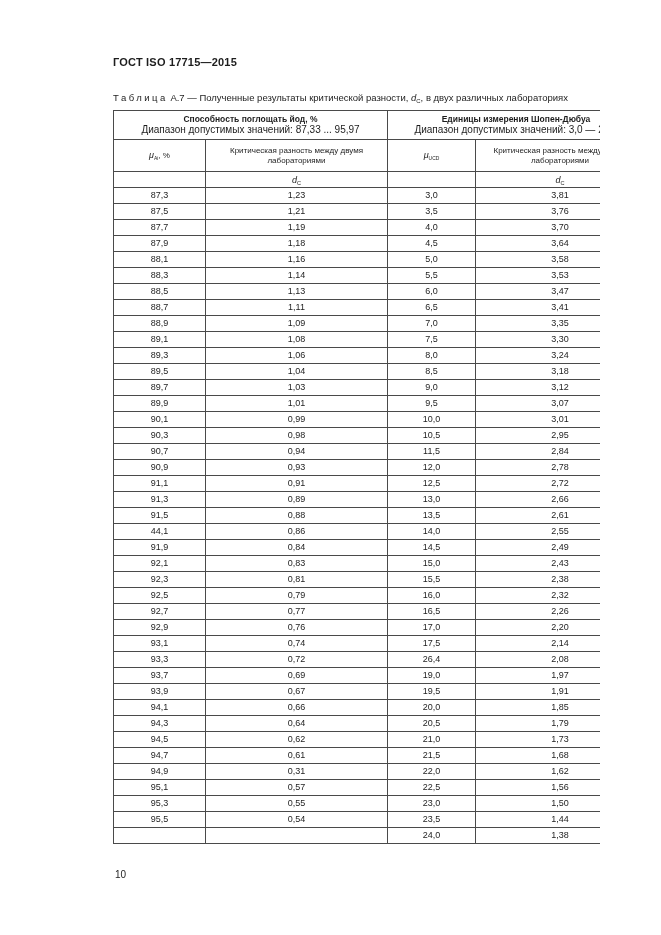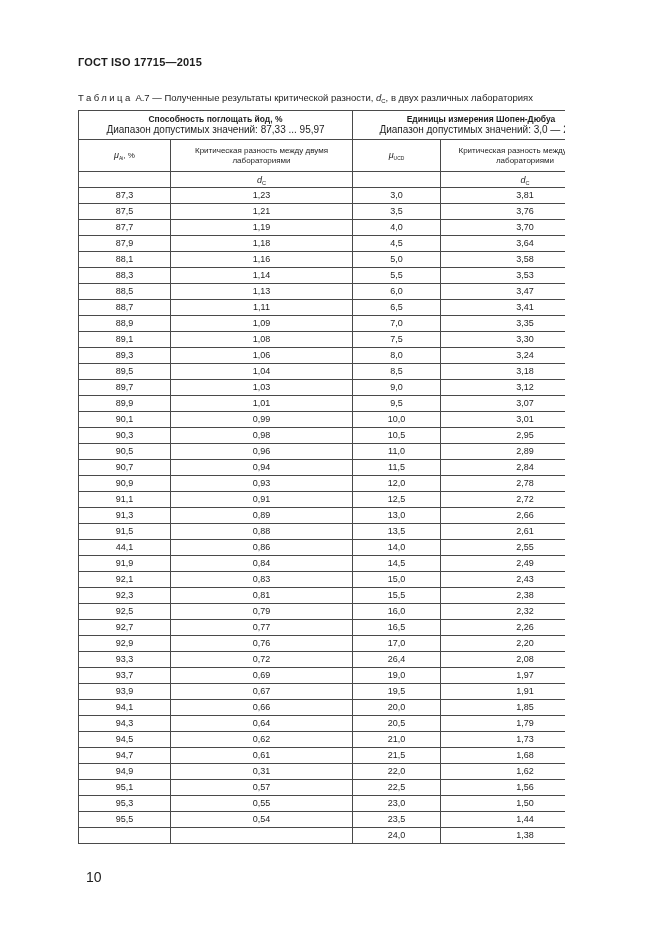--- a/index.html
+++ b/index.html
@@ -8,20 +8,21 @@
     font-family:"Liberation Sans", sans-serif;
     color:#1d1d1d;
     width:661px;
   }
   .page {
     position:relative;
     width:565px;
     height:935px;
     background:#ffffff;
     overflow:hidden;
+    margin-left:35px;
   }
   .doc-header {
     position:absolute;
     left:78px;
     top:56px;
     font-size:11px;
     font-weight:bold;
     letter-spacing:0.2px;
   }
   .caption {
@@ -70,23 +71,23 @@
   .sym-row i { font-style:italic; }
   tbody td {
     font-size:9px;
     height:15px;
     line-height:15px;
     padding:0 2px;
     white-space:nowrap;
   }
   .page-number {
     position:absolute;
-    left:86px;
+    left:80px;
     top:869px;
-    font-size:14px;
+    font-size:10px;
   }
 </style>
 </head>
 <body>
 
 <div class="page">
 
   <div class="doc-header">
     <span>ГОСТ ISO 17715—2015</span>
   </div>
@@ -215,26 +216,20 @@
           <td>10,0</td>
           <td>3,01</td>
         </tr>
         <tr>
           <td>90,3</td>
           <td>0,98</td>
           <td>10,5</td>
           <td>2,95</td>
         </tr>
         <tr>
-          <td>90,5</td>
-          <td>0,96</td>
-          <td>11,0</td>
-          <td>2,89</td>
-        </tr>
-        <tr>
           <td>90,7</td>
           <td>0,94</td>
           <td>11,5</td>
           <td>2,84</td>
         </tr>
         <tr>
           <td>90,9</td>
           <td>0,93</td>
           <td>12,0</td>
           <td>2,78</td>
@@ -293,20 +288,26 @@
           <td>16,5</td>
           <td>2,26</td>
         </tr>
         <tr>
           <td>92,9</td>
           <td>0,76</td>
           <td>17,0</td>
           <td>2,20</td>
         </tr>
         <tr>
+          <td>93,1</td>
+          <td>0,74</td>
+          <td>17,5</td>
+          <td>2,14</td>
+        </tr>
+        <tr>
           <td>93,3</td>
           <td>0,72</td>
           <td>26,4</td>
           <td>2,08</td>
         </tr>
         <tr>
           <td>93,7</td>
           <td>0,69</td>
           <td>19,0</td>
           <td>1,97</td>

